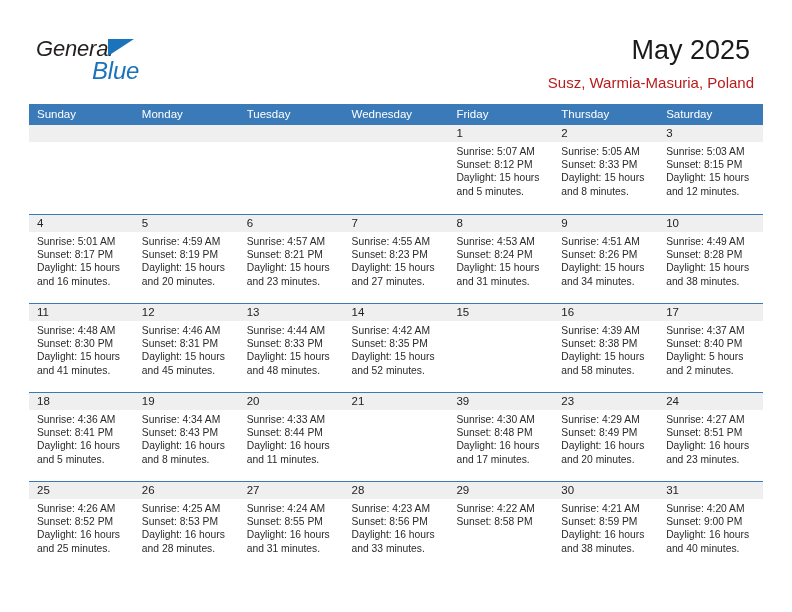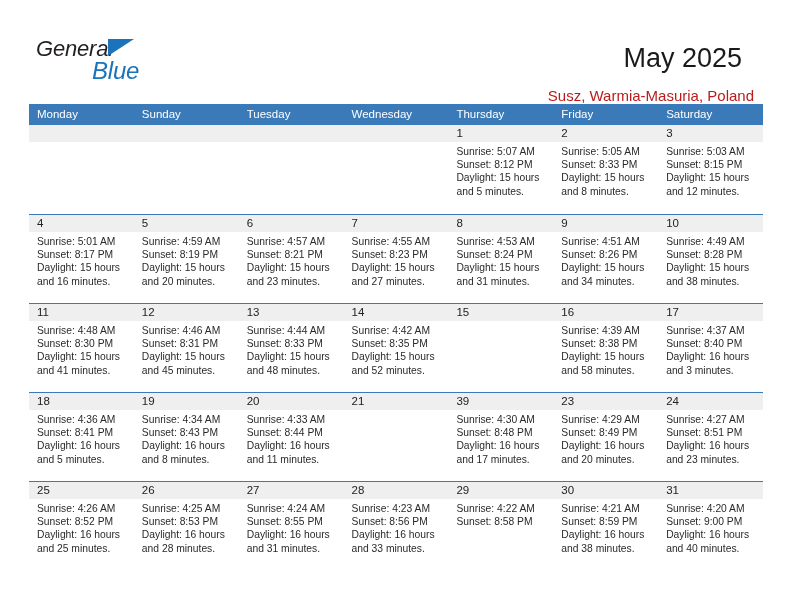--- a/index.html
+++ b/index.html
@@ -74,21 +74,21 @@
     position: absolute;
     right: 38px;
     top: 30px;
     text-align: right;
   }
   .cal-title {
     font-size: 27px;
     color: #1a1a1a;
     line-height: 32px;
     font-weight: normal;
-    margin: 12px;
+    margin: 4px;
   }
   .cal-subtitle {
     font-size: 15px;
     color: #b91c1c;
     line-height: 20px;
     margin: 7px 0 0 0;
     font-weight: normal;
   }
 
   
@@ -170,26 +170,26 @@
 
     <div class="title-block">
       <h1 class="cal-title">May 2025</h1>
       <h2 class="cal-subtitle">Susz, Warmia-Masuria, Poland</h2>
     </div>
 
   </div>
 
   <div class="calendar">
     <div class="cal-head">
+      <div class="hcell">Sunday</div>
       <div class="hcell">Monday</div>
-      <div class="hcell">Sunday</div>
       <div class="hcell">Tuesday</div>
       <div class="hcell">Wednesday</div>
+      <div class="hcell">Friday</div>
       <div class="hcell">Thursday</div>
-      <div class="hcell">Friday</div>
       <div class="hcell">Saturday</div>
     </div>
     <div id="weeks-container">
         <div class="week first">
           <div class="daycell empty">
             <div class="datestrip"></div>
           </div>
           <div class="daycell empty">
             <div class="datestrip"></div>
           </div>
@@ -324,21 +324,21 @@
               <div>Sunrise: 4:39 AM</div>
               <div>Sunset: 8:38 PM</div>
               <div>Daylight: 15 hours and 58 minutes.</div>
             </div>
           </div>
           <div class="daycell">
             <div class="datestrip">17</div>
             <div class="detail">
               <div>Sunrise: 4:37 AM</div>
               <div>Sunset: 8:40 PM</div>
-              <div>Daylight: 16 hours and 3 minutes.</div>
+              <div>Daylight: 5 hours and 2 minutes.</div>
             </div>
           </div>
         </div>
         <div class="week">
           <div class="daycell">
             <div class="datestrip">18</div>
             <div class="detail">
               <div>Sunrise: 4:36 AM</div>
               <div>Sunset: 8:41 PM</div>
               <div>Daylight: 16 hours and 5 minutes.</div>

